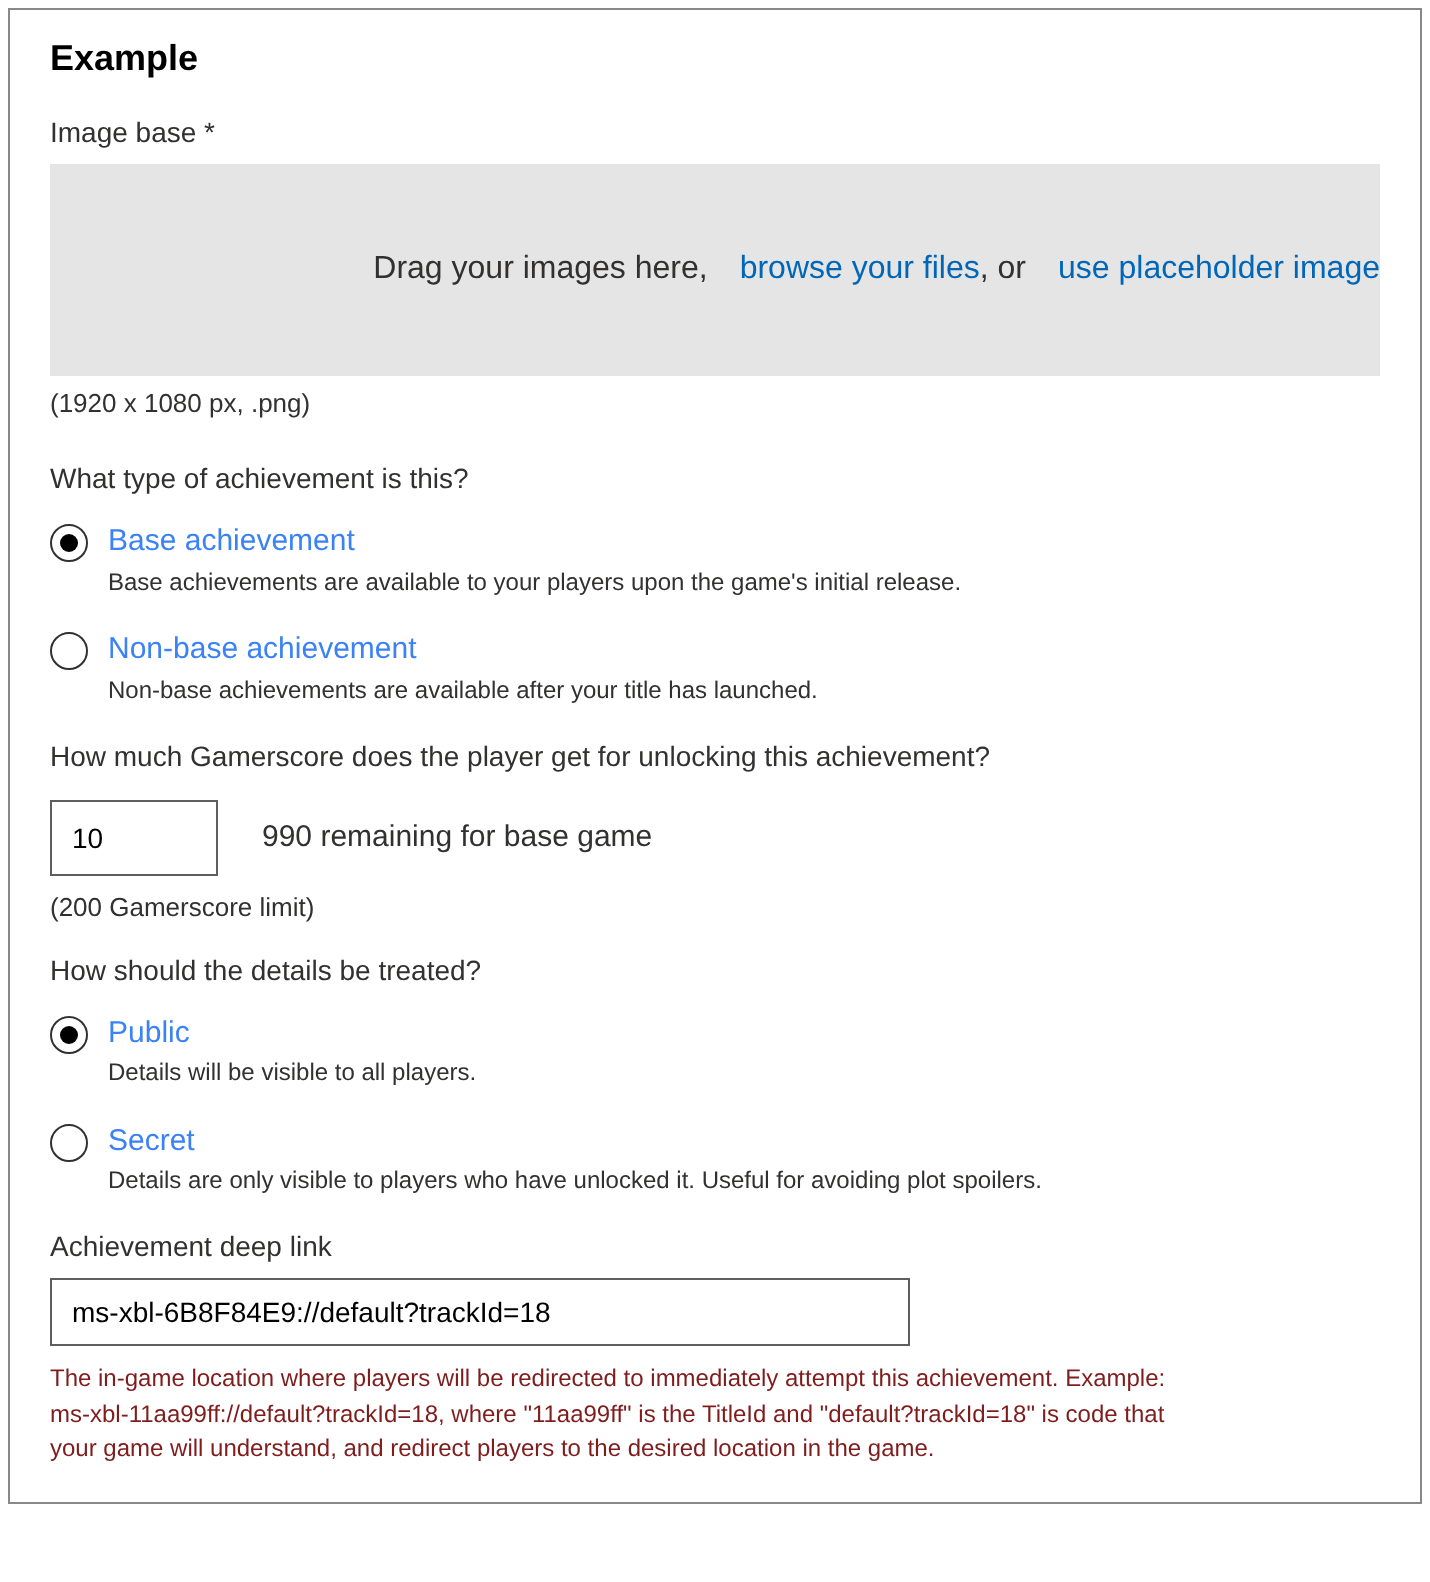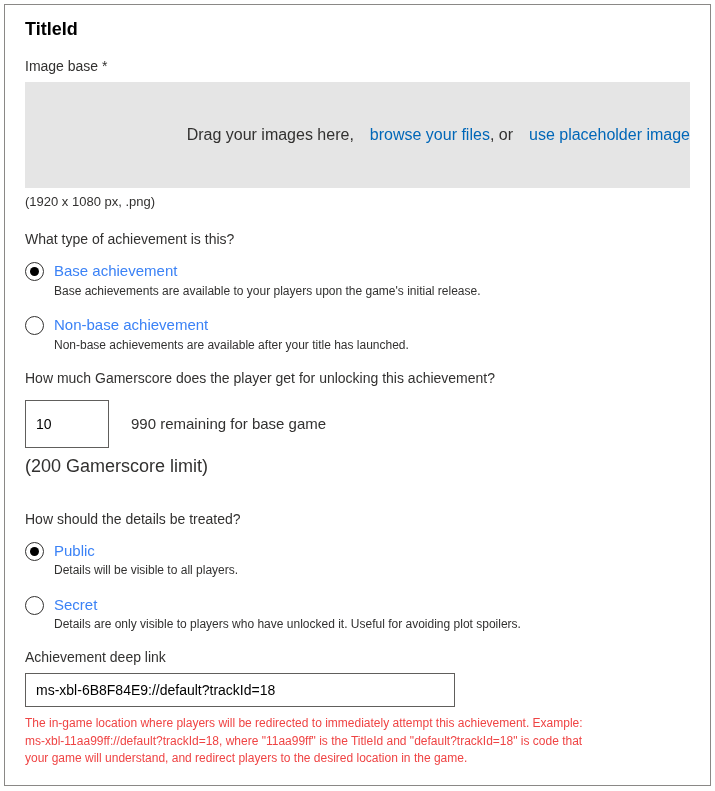--- a/index.html
+++ b/index.html
@@ -92,57 +92,57 @@
     }
     .radio-group { margin-bottom: 10px; }
     .score-row {
       display: flex;
       align-items: center;
       gap: 22px;
       margin-bottom: 8px;
     }
     .score-input {
       width: 84px;
-      height: 48px;
+      height: 38px;
       border: 1px solid #605e5c;
       padding: 0 10px;
       font-size: 14px;
       font-family: inherit;
     }
     .score-remaining {
       font-size: 15px;
       color: #323130;
     }
     .limit-hint {
-      font-size: 18px;
-      color: #323130;
-      margin-bottom: 34px;
+      font-size: 13px;
+      color: #323130;
+      margin-bottom: 16px;
     }
     .deeplink-input {
       width: 430px;
       height: 34px;
       border: 1px solid #605e5c;
       padding: 0 10px;
       font-size: 14px;
       font-family: Liberation Sans, sans-serif;
       margin-bottom: 8px;
     }
     .deeplink-desc {
       font-size: 12px;
-      color: #ef4444;
+      color: #7f1d1d;
       line-height: 1.45;
       max-width: 560px;
     }
     .section-gap { margin-top: 8px; }
   </style>
 </head>
 <body>
 
 <div class="panel">
-  <h2 class="panel-title">TitleId</h2>
+  <h2 class="panel-title">Example</h2>
 
   
   <div class="field-label">Image base *</div>
   <div class="dropzone">
     <span>Drag your images here, </span>
     <span class="link">browse your files</span>
     <span>, or </span>
     <span class="link">use placeholder image</span>
   </div>
   <div class="hint">(1920 x 1080 px, .png)</div>

